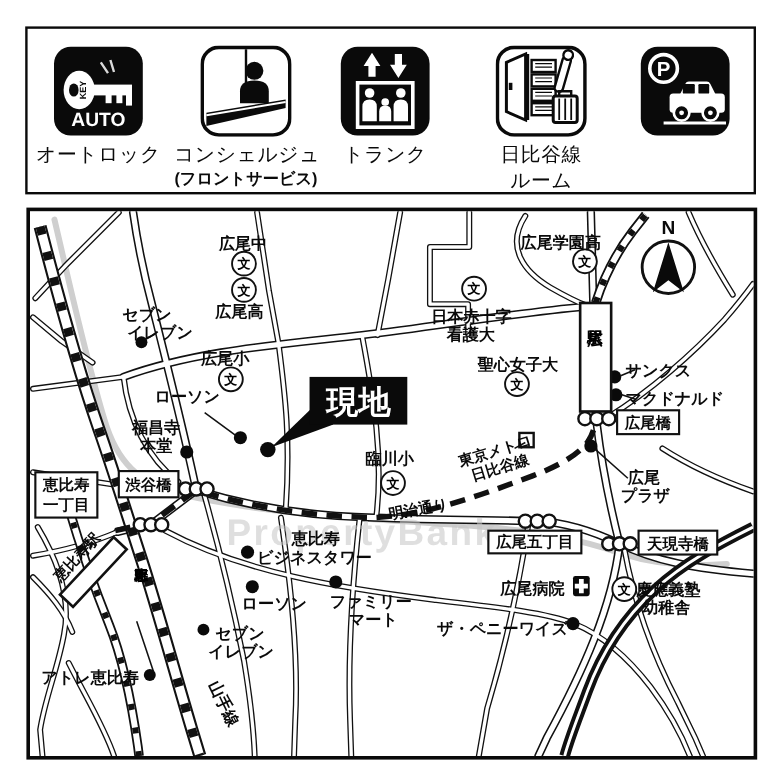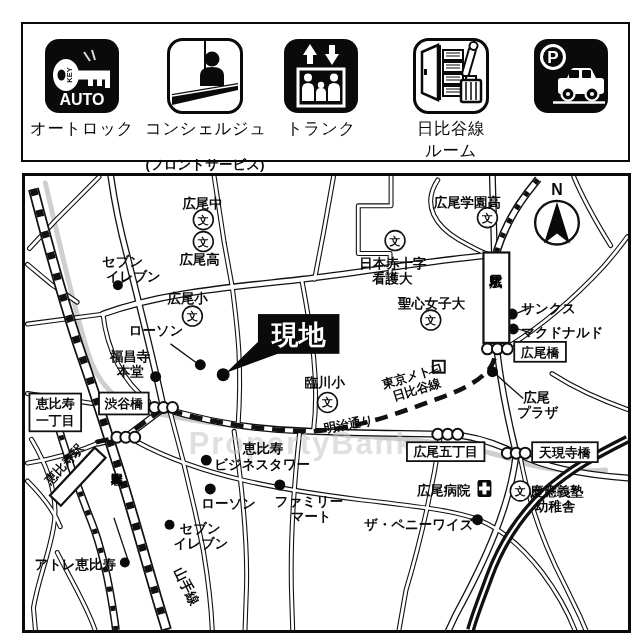--- a/index.html
+++ b/index.html
@@ -3,21 +3,21 @@
 <meta charset="utf-8">
 <style>
   html,body{margin:0;padding:0;background:#fff;}
   body{width:640px;height:640px;position:relative;overflow:hidden;
        font-family:"Liberation Sans","DejaVu Sans",sans-serif;color:#0a0a0a;}
   .amenity-box{position:absolute;left:21px;top:22px;width:605px;height:136px;
        border:2.5px solid #0a0a0a;background:#fff;}
   .amenity{position:absolute;top:14px;width:120px;text-align:center;}
   .amenity .ic{display:block;margin:0 auto;}
   .amenity .lbl{font-size:16.5px;font-weight:400;letter-spacing:0.5px;margin-top:4px;white-space:nowrap;}
-  .amenity .lbl2{font-size:13.5px;font-weight:700;white-space:nowrap;margin-top:16px;}
+  .amenity .lbl2{font-size:13.5px;font-weight:700;white-space:nowrap;margin-top:0px;}
   .map-box{position:absolute;left:22px;top:173px;width:603px;height:454px;
        border:3px solid #0a0a0a;background:#fff;}
   svg text{font-family:"Liberation Sans","DejaVu Sans",sans-serif;}
   .mtxt{font-size:13.5px;font-weight:600;fill:#0a0a0a;}
   .mtxt-s{font-size:12.5px;font-weight:600;fill:#0a0a0a;}
   .btxt{font-size:13px;font-weight:700;fill:#0a0a0a;text-anchor:middle;}
   .vert{writing-mode:vertical-rl;text-orientation:upright;}
 </style>
 </head>
 <body>

